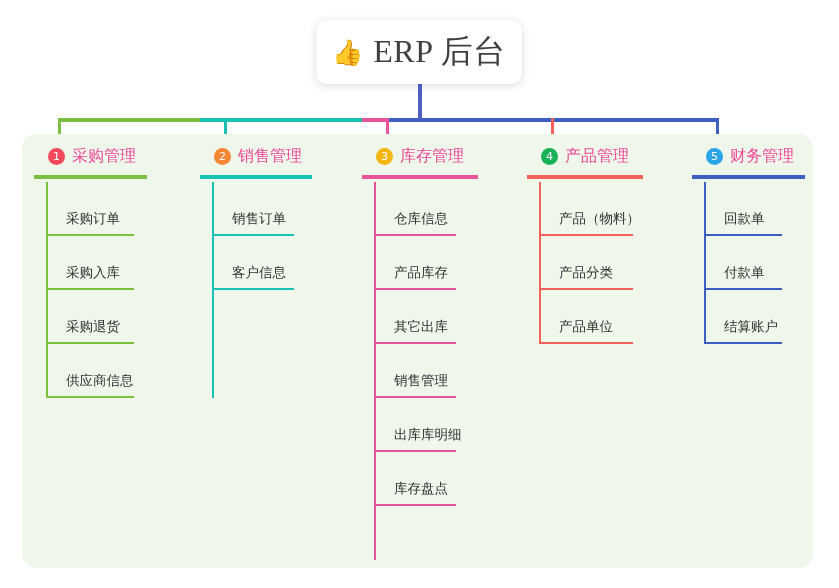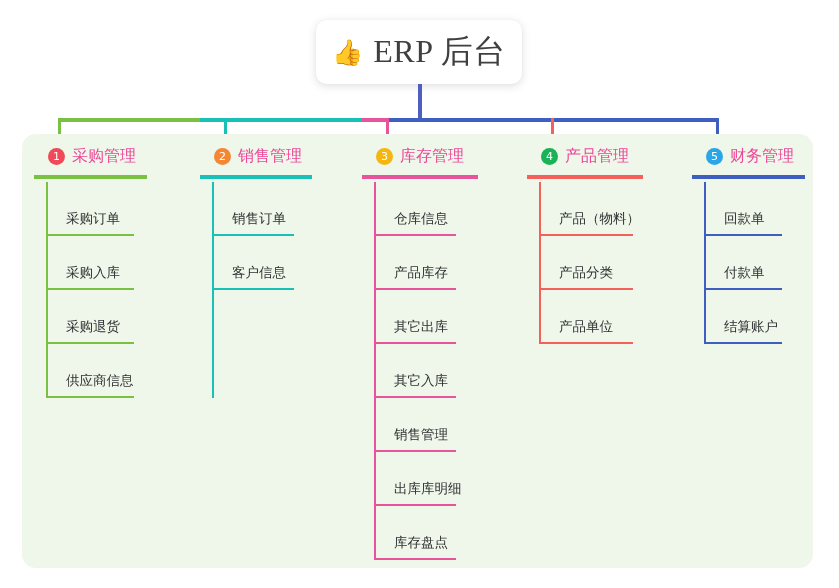--- a/index.html
+++ b/index.html
@@ -225,24 +225,20 @@
           </div>
           <div class="item">
             <span class="item-label">产品库存</span>
             <div class="item-rule" style="width: 82px; background: rgb(231, 84, 155);"></div>
           </div>
           <div class="item">
             <span class="item-label">其它出库</span>
             <div class="item-rule" style="width: 82px; background: rgb(231, 84, 155);"></div>
           </div>
           <div class="item">
-            <span class="item-label">其它入库</span>
-            <div class="item-rule" style="width: 82px; background: rgb(231, 84, 155);"></div>
-          </div>
-          <div class="item">
             <span class="item-label">销售管理</span>
             <div class="item-rule" style="width: 82px; background: rgb(231, 84, 155);"></div>
           </div>
           <div class="item">
             <span class="item-label">出库库明细</span>
             <div class="item-rule" style="width: 82px; background: rgb(231, 84, 155);"></div>
           </div>
           <div class="item">
             <span class="item-label">库存盘点</span>
             <div class="item-rule" style="width: 82px; background: rgb(231, 84, 155);"></div>

